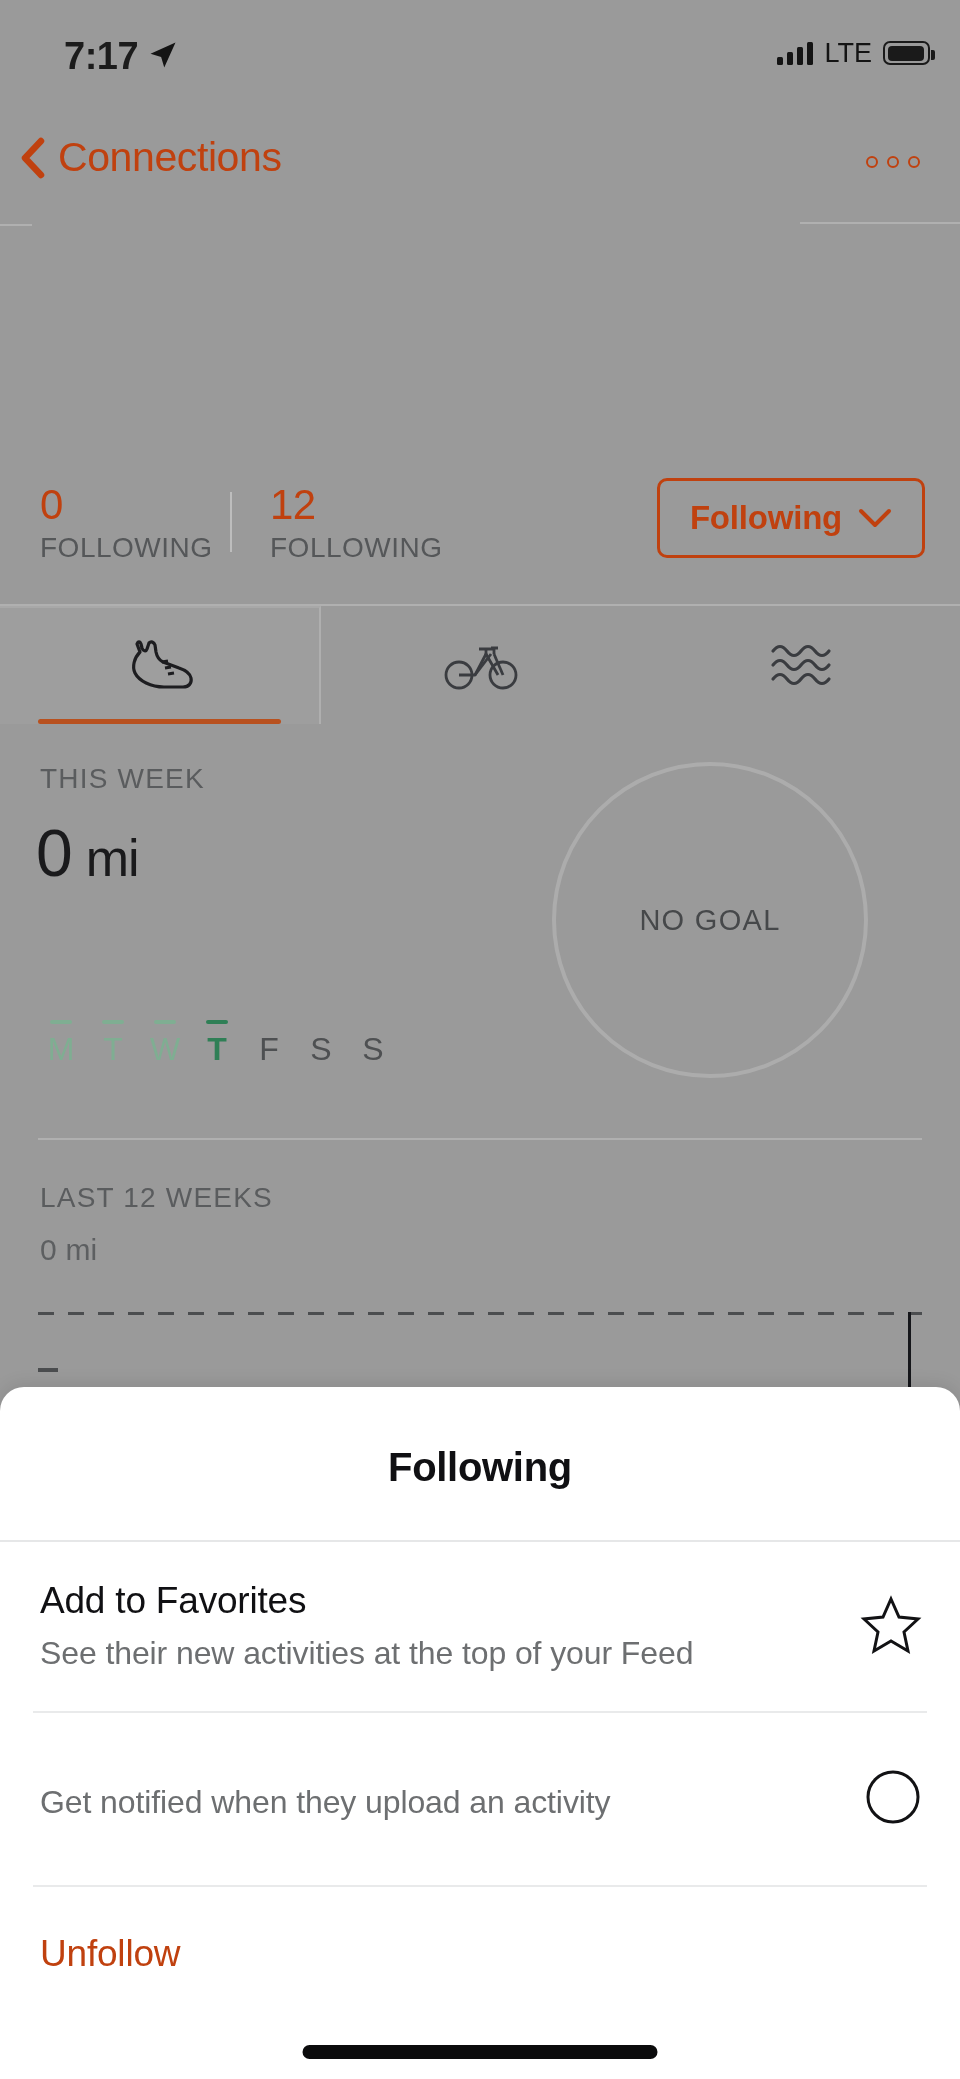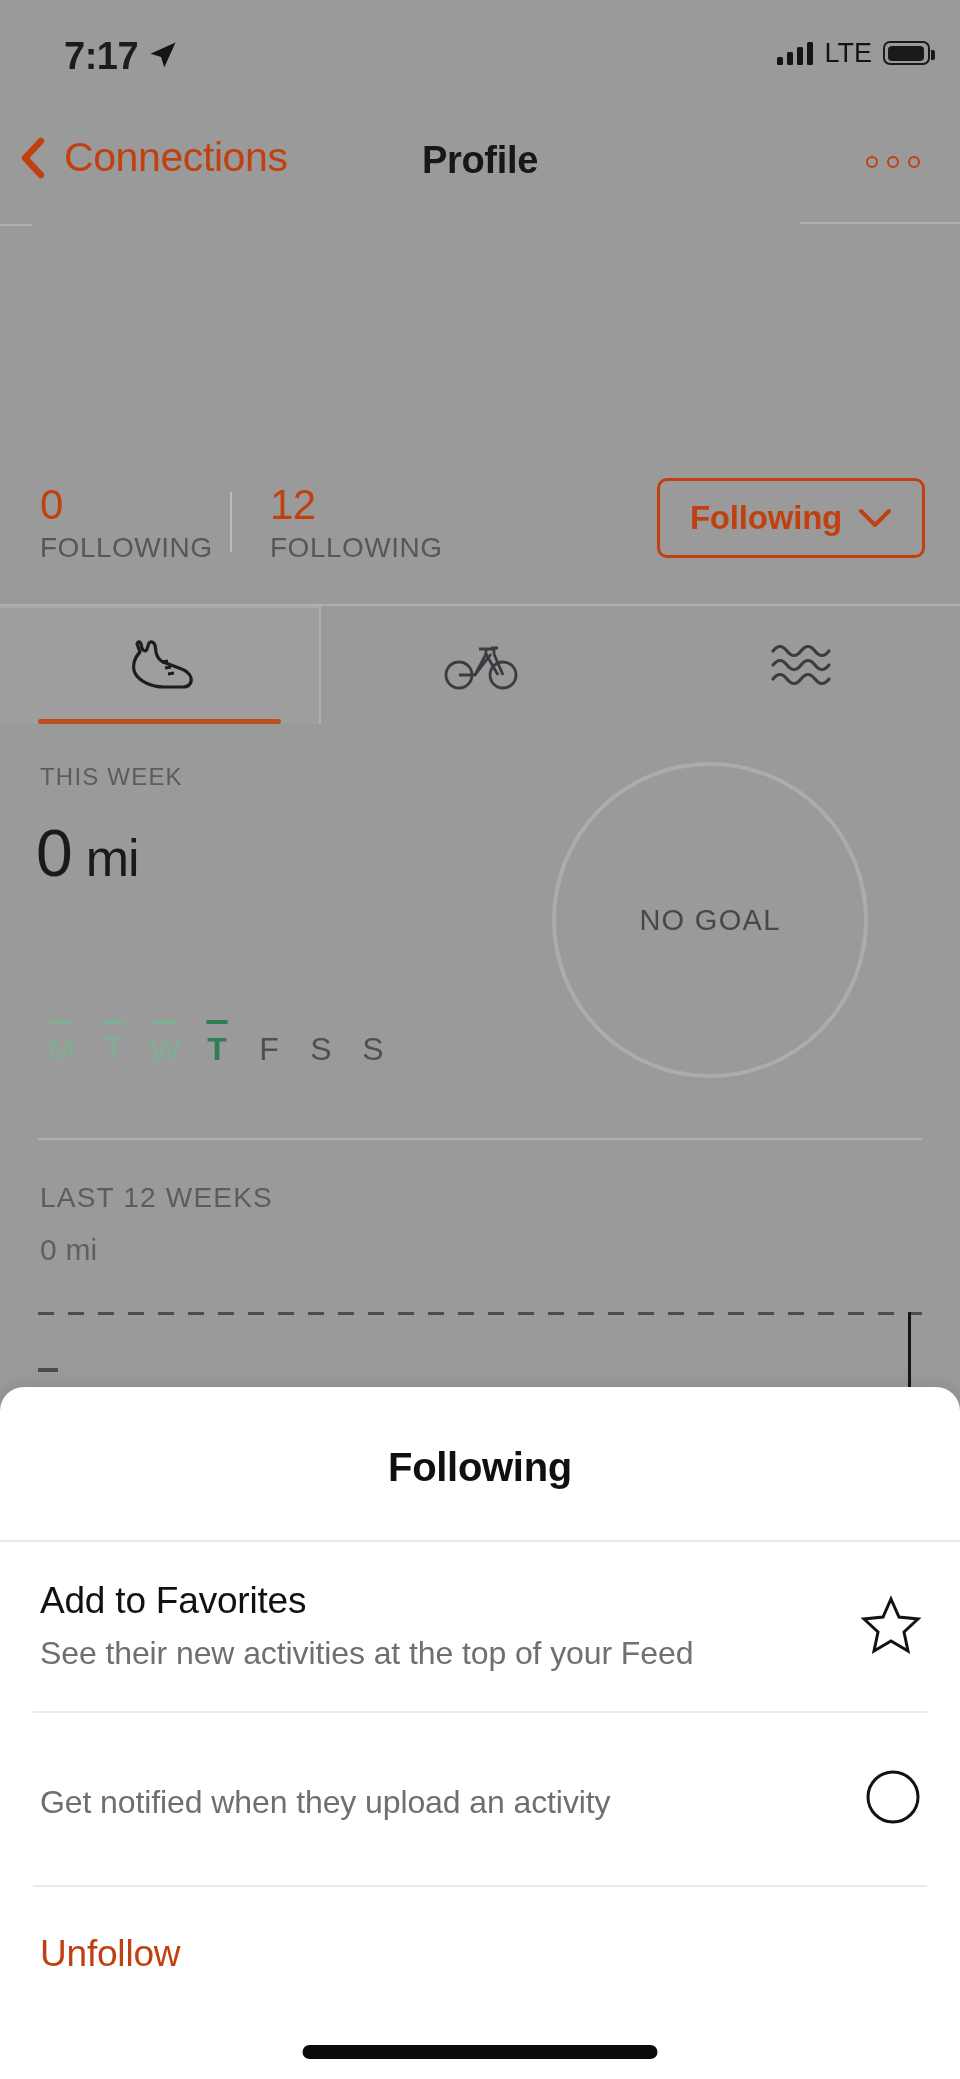--- a/index.html
+++ b/index.html
@@ -64,21 +64,21 @@
   }
   #battery-fill{
     position:absolute; left:2.5px; top:2.5px; bottom:2.5px;
     width:36px; background:#141414; border-radius:4px;
   }
 
   
   #nav-bar { position:absolute; left:0; top:118px; width:960px; height:104px; }
   #back-button {
     position:absolute; left:20px; top:16px;
-    display:flex; align-items:center; gap:18px;
+    display:flex; align-items:center; gap:12px;
     cursor:pointer;
   }
   #back-chevron { width:26px; height:42px; display:block; }
   #back-label { font-size:41px; color:#c0410f; letter-spacing:-0.4px; }
   #page-title {
     position:absolute; left:0; right:0; top:21px;
     text-align:center; font-size:38px; font-weight:700; color:#17171a;
     letter-spacing:-0.3px;
   }
   #more-button {
@@ -135,21 +135,21 @@
   }
   .sport-tab .tab-underline {
     position:absolute; left:38px; right:38px; bottom:0; height:5px;
     background:#b8511f; border-radius:3px;
   }
   .sport-tab svg { display:block; }
 
   
   #this-week-label {
     position:absolute; left:40px; top:763px;
-    font-size:24px; color:#5a5c5e; letter-spacing:1.2px;
+    font-size:28px; color:#5a5c5e; letter-spacing:1.2px;
   }
   #this-week-value {
     position:absolute; left:36px; top:815px;
     font-size:66px; color:#1a1a1c; letter-spacing:-1px;
   }
   #this-week-value .unit { font-size:52px; }
 
   #goal-ring {
     position:absolute; left:552px; top:762px;
     width:316px; height:316px; border-radius:50%;
@@ -268,21 +268,20 @@
       </div>
     </div>
 
     <div id="nav-bar">
       <div id="back-button">
         <svg id="back-chevron" viewBox="0 0 26 42">
           <polyline points="21,4 5,21 21,38" fill="none" stroke="#c0410f" stroke-width="6.5" stroke-linecap="round" stroke-linejoin="round"></polyline>
         </svg>
         <span id="back-label">Connections</span>
       </div>
-      <div id="page-title">Profile</div>
       <div id="more-button">
           <i></i>
           <i></i>
           <i></i>
         </div>
     </div>
     <div id="hairline-left"></div>
     <div id="hairline-right"></div>
 
     <div id="stats-row">

